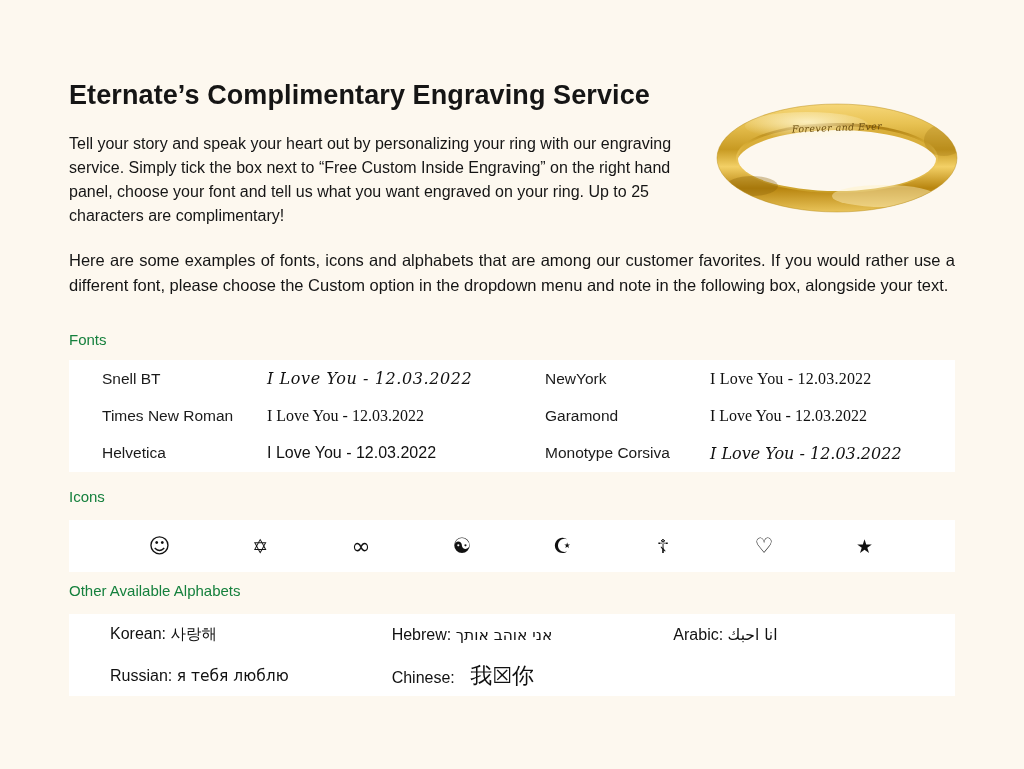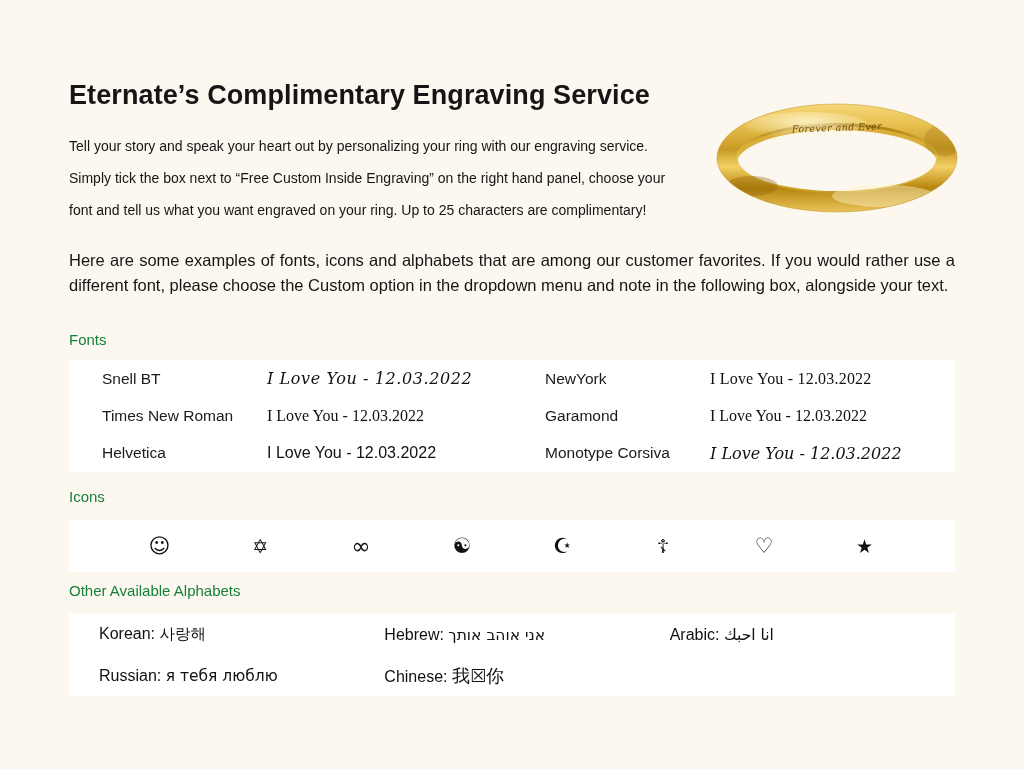--- a/index.html
+++ b/index.html
@@ -30,22 +30,22 @@
     font-weight: 700;
     letter-spacing: 0.1px;
     color: #151515;
   }
 
   .intro {
     position: absolute;
     left: 69px;
     top: 116px;
     width: 610px;
-    font-size: 14px;
-    line-height: 32px;
+    font-size: 16px;
+    line-height: 24px;
     color: #151515;
   }
 
   .secondary {
     position: absolute;
     left: 69px;
     top: 231px;
     width: 886px;
     font-size: 16.5px;
     line-height: 25px;
@@ -176,34 +176,34 @@
   .alpha-grid {
     position: absolute;
     left: 69px;
     top: 614px;
     width: 886px;
     height: 82px;
     display: grid;
     grid-template-columns: 1fr 1fr 1fr;
     grid-template-rows: 1fr 1fr;
     align-items: center;
-    padding-left: 30px;
+    padding-left: 41px;
     box-sizing: border-box;
   }
   .alpha-cell {
     font-size: 16px;
     color: #111;
     white-space: nowrap;
   }
   .alpha-cell .lang { font-size: 16px; }
   .alpha-cell .sample {
     font-family: "DejaVu Sans", sans-serif;
     font-size: 15.5px;
   }
-  .alpha-cell .sample.big { font-size: 18px; }
+  .alpha-cell .sample.big { font-size: 22px; margin-left: 11px; }
 </style>
 </head>
 <body>
 
 <div class="page">
 
   <h1 class="title">Eternate’s Complimentary Engraving Service</h1>
 
   <p class="intro">Tell your story and speak your heart out by personalizing your ring with our engraving service. Simply tick the box next to “Free Custom Inside Engraving” on the right hand panel, choose your font and tell us what you want engraved on your ring. Up to 25 characters are complimentary!</p>
 

